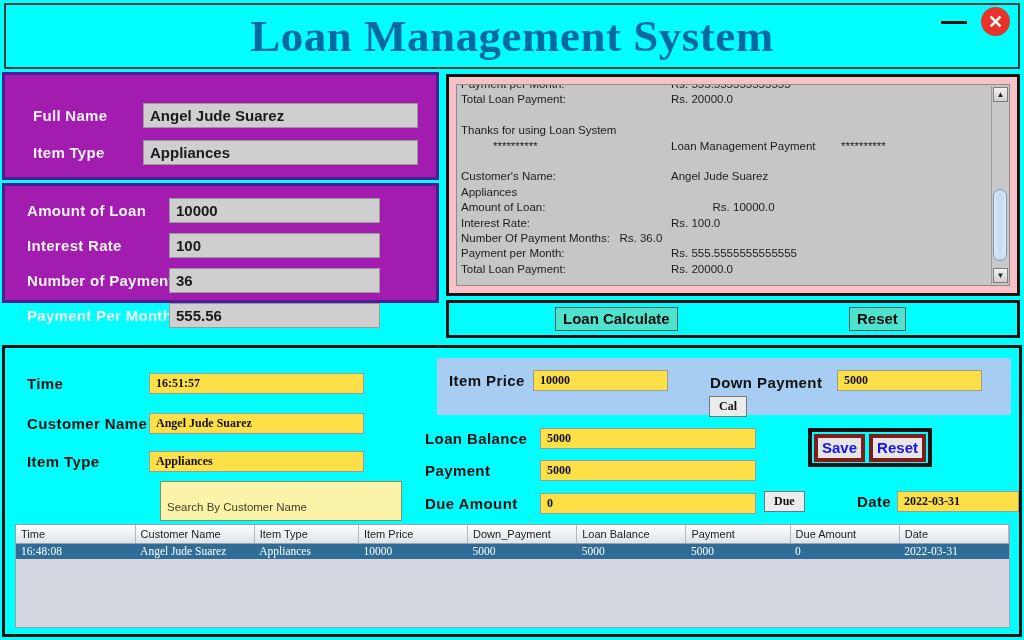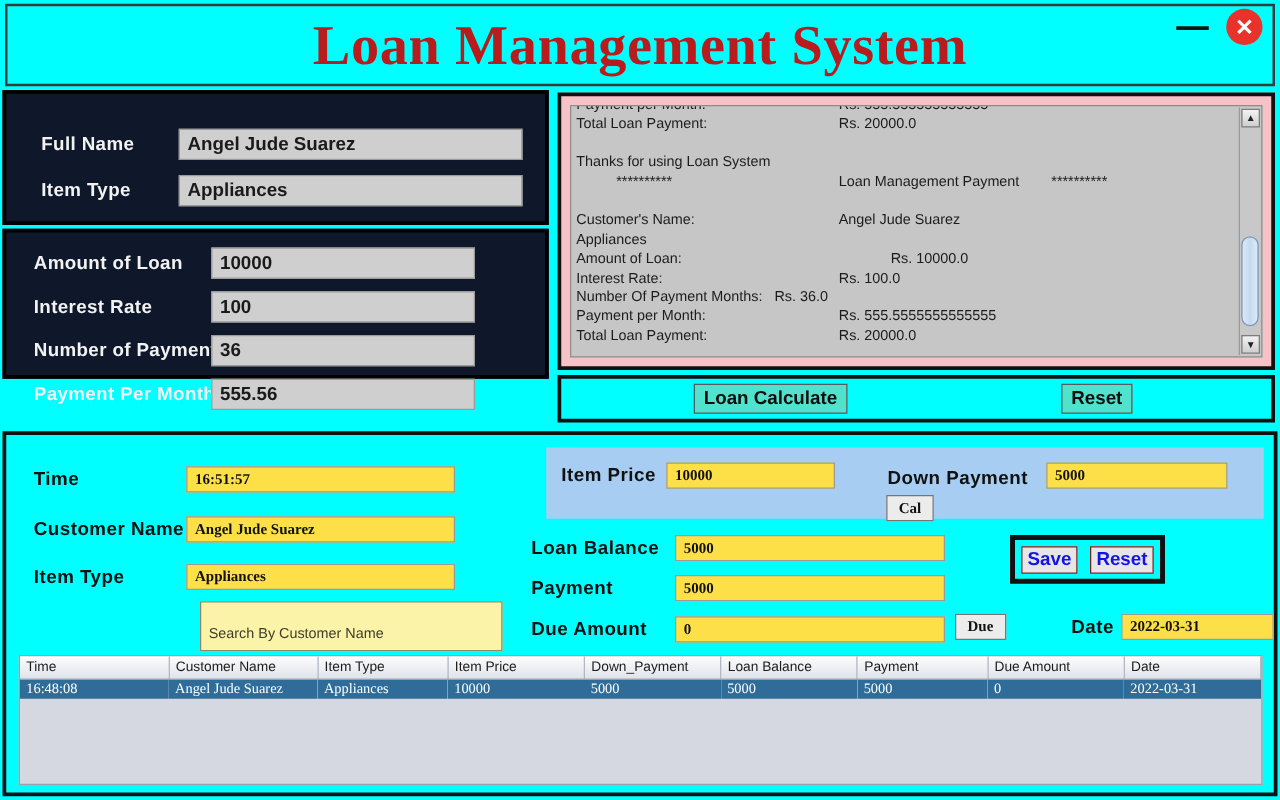--- a/index.html
+++ b/index.html
@@ -27,21 +27,21 @@
     background: #00ffff;
     border: 2px solid #3a3a3a;
     display: flex;
     align-items: center;
     justify-content: center;
   }
   .app-title {
     font-family: "Liberation Serif", serif;
     font-size: 45px;
     font-weight: bold;
-    color: #b91c1c;
+    color: #0369a1;
     letter-spacing: 0.5px;
     line-height: 1;
   }
   .win-controls {
     position: absolute;
     right: 8px; top: 2px;
     display: flex;
     align-items: center;
     gap: 14px;
   }
@@ -61,22 +61,22 @@
     font-family: "Liberation Sans", sans-serif;
     display: flex;
     align-items: center;
     justify-content: center;
     line-height: 1;
   }
 
   
   .panel-dark {
     position: absolute;
-    background: #0f172a;
-    border: 3px solid #000000;
+    background: #a21caf;
+    border: 3px solid #4c1d95;
   }
   #panel-customer { left: 2px; top: 72px; width: 437px; height: 108px; }
   #panel-loan     { left: 2px; top: 183px; width: 437px; height: 120px; }
 
   .fld-row {
     display: flex;
     align-items: center;
     position: absolute;
   }
   .fld-label {
@@ -287,21 +287,21 @@
     left: 803px; top: 80px;
     width: 124px; height: 39px;
     background: #00ffff;
     border: 4px solid #111111;
     display: flex;
     align-items: center;
     justify-content: space-around;
   }
   .btn-blue {
     background: #e6e6e6;
-    border: 1px solid #7f1d1d;
+    border: 4px solid #7f1d1d;
     color: #1313e8;
     font-size: 15px;
     font-weight: bold;
     padding: 1px 4px;
     line-height: 1.2;
   }
 
   #date-row { position: absolute; left: 852px; top: 143px; display: flex; align-items: center; }
   #date-row .bl-label { width: 40px; }
   #date-row .bl-input { width: 122px; }

